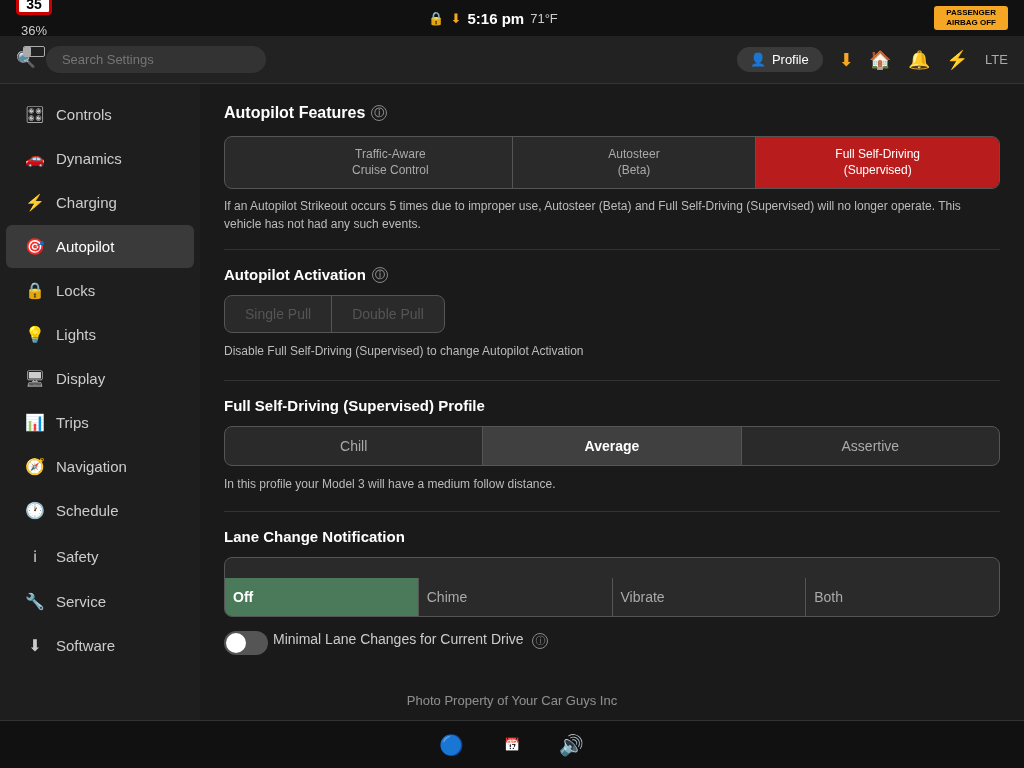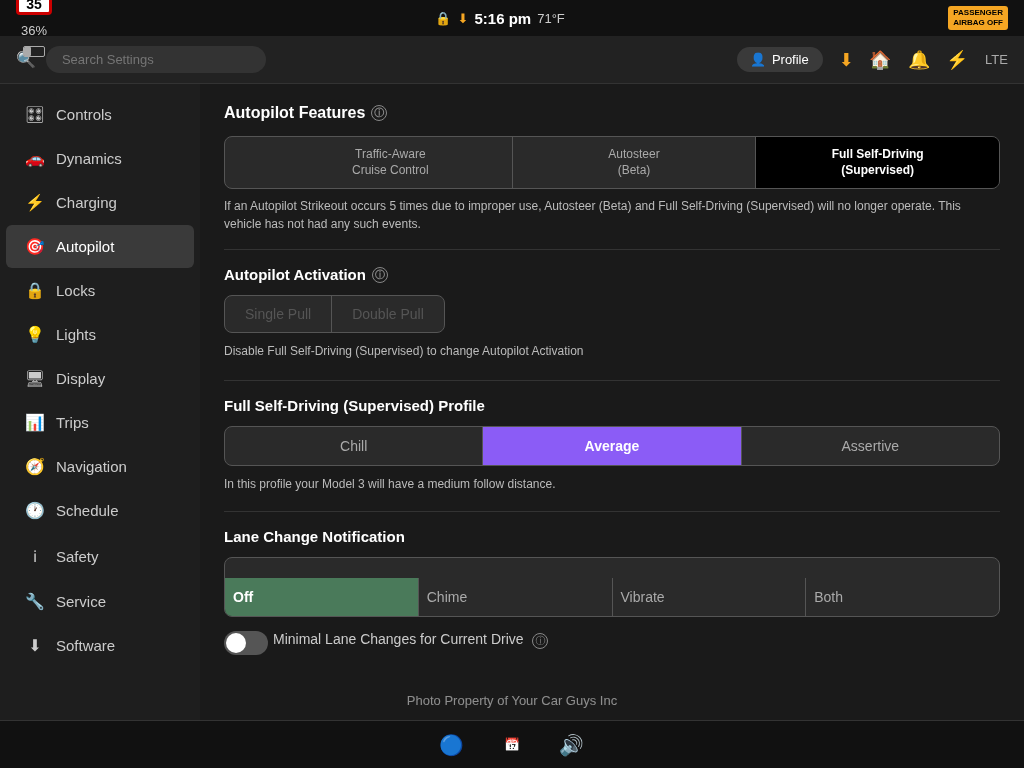--- a/index.html
+++ b/index.html
@@ -46,21 +46,21 @@
       display: flex; flex-direction: column; align-items: center; justify-content: center;
       font-size: 8px; font-weight: bold; line-height: 1.1;
     }
     .speed-limit .sl-label { font-size: 7px; font-weight: bold; color: #000; }
     .speed-limit .sl-num { font-size: 14px; font-weight: bold; color: #000; }
     .airb-badge {
       background: #f5a623;
       color: #000;
       font-size: 8px;
       font-weight: bold;
-      padding: 2px 5px;
+      padding: 2px 12px;
       border-radius: 3px;
       line-height: 1.2;
       text-align: center;
     }
 
     
     .search-bar {
       background: #222;
       height: 48px;
       display: flex;
@@ -147,23 +147,23 @@
       background: #2a2a2a;
       padding-left: 44px;
     }
     .feature-tab {
       flex: 1; text-align: center; padding: 10px 8px;
       font-size: 13px; color: #aaa; cursor: pointer;
       border-right: 1px solid #555;
     }
     .feature-tab:last-child { border-right: none; }
     .feature-tab.active {
-      background: #000000;
-      color: #fff;
-      font-weight: 700;
+      background: #b91c1c;
+      color: #fff;
+      font-weight: 400;
     }
 
     
     .warning-text {
       font-size: 12px;
       color: #bbb;
       line-height: 1.5;
       margin-bottom: 5px;
     }
 
@@ -219,21 +219,21 @@
       background: #2a2a2a;
       margin-bottom: 10px;
     }
     .profile-tab {
       flex: 1; text-align: center; padding: 11px 8px;
       font-size: 14px; color: #aaa; cursor: pointer;
       border-right: 1px solid #555;
     }
     .profile-tab:last-child { border-right: none; }
     .profile-tab.active {
-      background: #8b5cf6;
+      background: #404040;
       color: #fff;
       font-weight: 600;
     }
 
     .profile-desc {
       font-size: 12px; color: #bbb; margin-bottom: 18px; line-height: 1.4;
     }
 
     
     .lane-heading {

